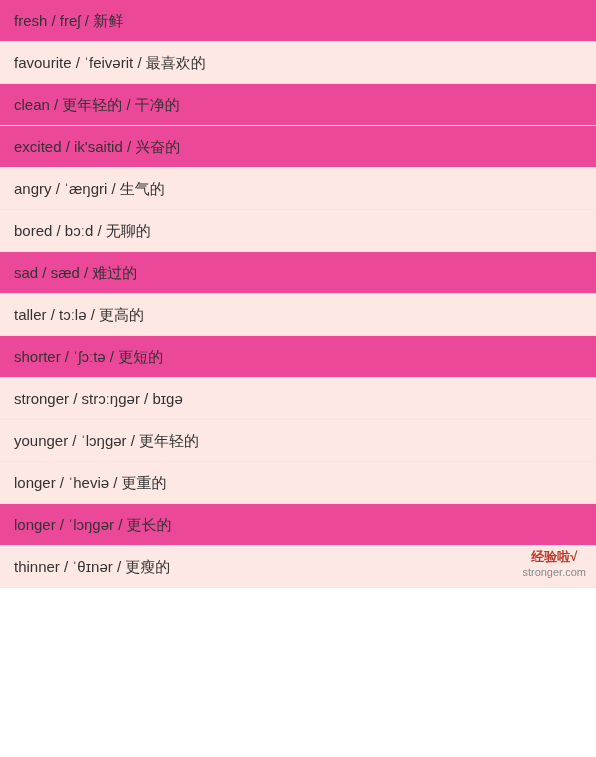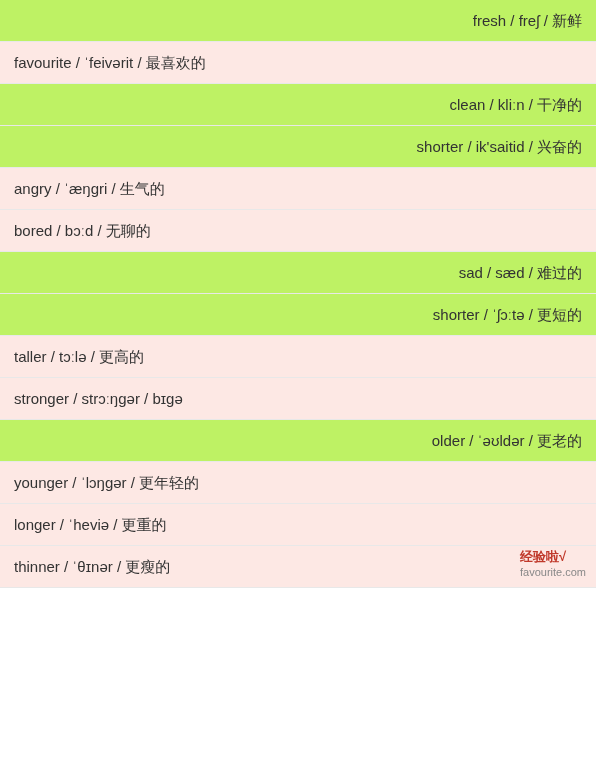--- a/index.html
+++ b/index.html
@@ -27,35 +27,34 @@
       border-bottom: 1px solid #e8e8e8;
       min-height: 42px;
     }
 
     .vocab-row.even {
       background-color: #fde8e4;
       text-align: right;
     }
 
     .vocab-row.odd {
-      background-color: #bef264;
-      justify-content: flex-end;
+      background-color: #ec4899;
     }
 
     .vocab-text {
       font-size: 15px;
       color: #333;
       line-height: 1.4;
     }
 
     .watermark {
       position: absolute;
       bottom: 10px;
       right: 10px;
-      text-align: left;
+      text-align: center;
     }
 
     .watermark-text {
       color: #c0392b;
       font-size: 13px;
       font-weight: bold;
       display: block;
     }
 
     .watermark-sub {
@@ -73,53 +72,53 @@
 
 <div class="container">
   <div class="vocab-table" id="vocab-table">
   <div class="vocab-row odd">
         <span class="vocab-text">fresh / freʃ / 新鲜</span>
       </div>
       <div class="vocab-row even">
         <span class="vocab-text">favourite / ˈfeivərit / 最喜欢的</span>
       </div>
       <div class="vocab-row odd">
-        <span class="vocab-text">clean / kliːn / 干净的</span>
+        <span class="vocab-text">clean / 更年轻的 / 干净的</span>
       </div>
       <div class="vocab-row odd">
-        <span class="vocab-text">shorter / ik'saitid / 兴奋的</span>
+        <span class="vocab-text">excited / ik'saitid / 兴奋的</span>
       </div>
       <div class="vocab-row even">
         <span class="vocab-text">angry / ˈæŋɡri / 生气的</span>
       </div>
       <div class="vocab-row even">
         <span class="vocab-text">bored / bɔːd / 无聊的</span>
       </div>
       <div class="vocab-row odd">
         <span class="vocab-text">sad / sæd / 难过的</span>
       </div>
+      <div class="vocab-row even">
+        <span class="vocab-text">taller / tɔːlə / 更高的</span>
+      </div>
       <div class="vocab-row odd">
         <span class="vocab-text">shorter / ˈʃɔːtə / 更短的</span>
       </div>
       <div class="vocab-row even">
-        <span class="vocab-text">taller / tɔːlə / 更高的</span>
-      </div>
-      <div class="vocab-row even">
         <span class="vocab-text">stronger / strɔːŋɡər / bɪɡə</span>
-      </div>
-      <div class="vocab-row odd">
-        <span class="vocab-text">older / ˈəʊldər / 更老的</span>
       </div>
       <div class="vocab-row even">
         <span class="vocab-text">younger / ˈlɔŋɡər / 更年轻的</span>
       </div>
       <div class="vocab-row even">
         <span class="vocab-text">longer / ˈheviə / 更重的</span>
       </div>
+      <div class="vocab-row odd">
+        <span class="vocab-text">longer / ˈlɔŋɡər / 更长的</span>
+      </div>
       <div class="vocab-row even">
         <span class="vocab-text">thinner / ˈθɪnər / 更瘦的</span>
       </div>
     </div>
   <div class="watermark">
     <span class="watermark-text">经验啦√</span>
-    <span class="watermark-sub">favourite.com</span>
+    <span class="watermark-sub">stronger.com</span>
   </div>
 </div>
 
 </body></html>

